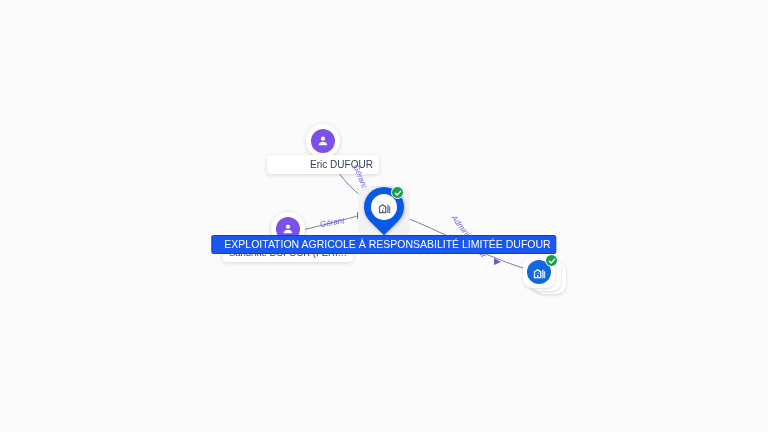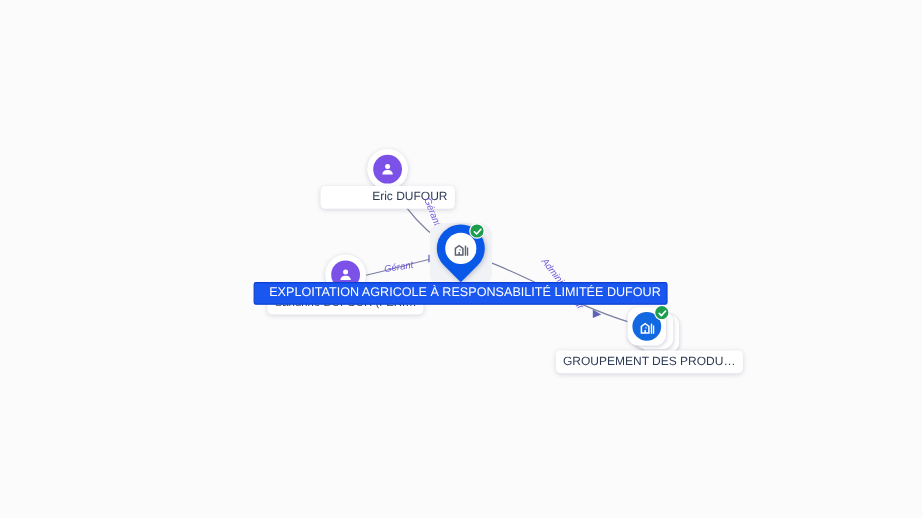--- a/index.html
+++ b/index.html
@@ -267,15 +267,14 @@
           </svg>
         </div>
       </div>
       <div class="badge-check" style="left:23px; top:-2px;">
         <svg width="8" height="8" viewBox="0 0 24 24" fill="none" stroke="#ffffff" stroke-width="4" stroke-linecap="round" stroke-linejoin="round">
           <path d="M4 12.5l5.5 5.5L20 6.5"></path>
         </svg>
       </div>
     </div>
   </div>
-  <div class="node-label" style="left:541px; top:292px;">GROUPEMENT DES PRODU…</div>
 
 </div>
 
 </body></html>

